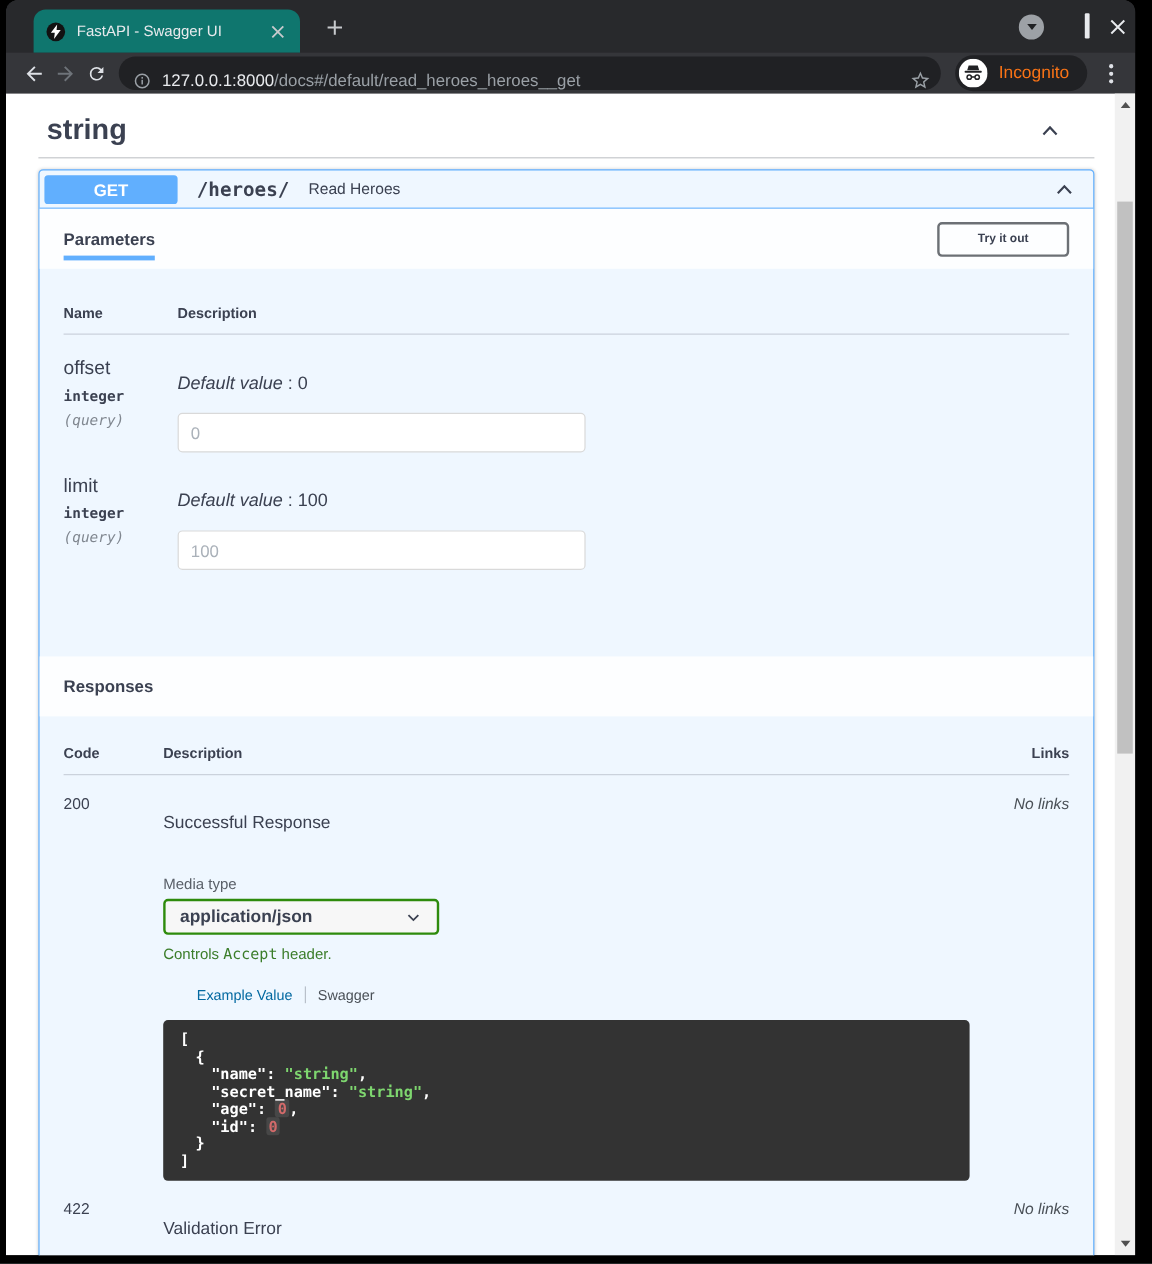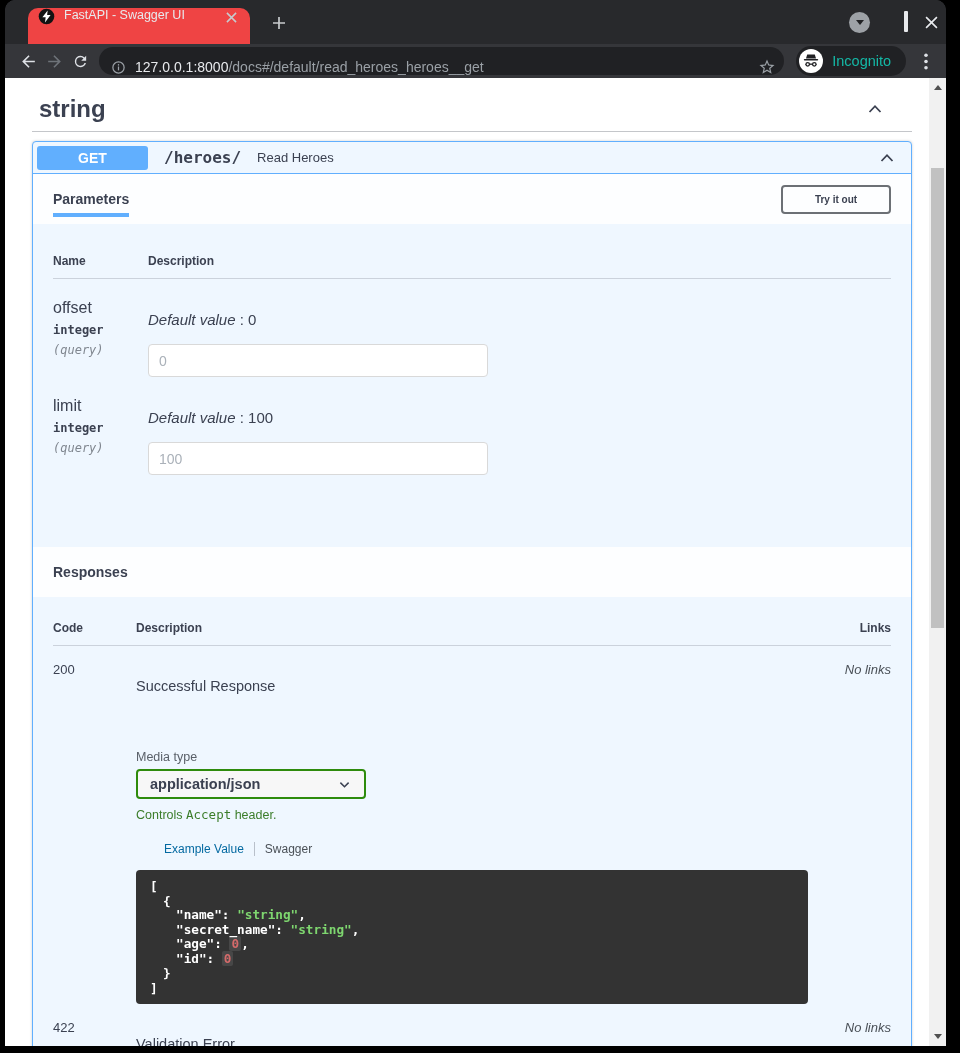--- a/index.html
+++ b/index.html
@@ -6,22 +6,22 @@
   html,body { width:960px; height:1053px; background:#000; overflow:hidden;
               font-family:"Liberation Sans", sans-serif; }
 
   
   .window { position:absolute; left:5px; top:0; width:941px; height:1046px;
             background:#35363a; border-radius:10px 10px 0 0; overflow:hidden; }
 
   
   .tabbar { position:relative; height:44px; background:#28292c; border-radius:10px 10px 0 0; }
   .tab { position:absolute; left:23px; top:8px; width:222px; height:36px;
-         background:#ef4444; border-radius:10px 10px 0 0;
-         display:flex; padding:0 10px; }
+         background:#0f766e; border-radius:10px 10px 0 0;
+         display:flex; align-items:center; padding:0 10px; }
   .tab-title { flex:1; margin-left:9px; font-size:12.5px; color:#e8eaed; white-space:nowrap;
                overflow:hidden; }
   .tab-close { width:18px; height:18px; display:flex; align-items:center; justify-content:center;
                border-radius:50%; cursor:pointer; }
   .newtab { position:absolute; left:262px; top:11px; width:24px; height:24px;
             display:flex; align-items:center; justify-content:center; border-radius:50%; }
   .win-controls { position:absolute; right:8px; top:10px; height:24px;
                   display:flex; align-items:center; gap:17px; }
   .circle-btn { width:21px; height:21px; border-radius:50%; background:#9da1a6;
                 display:flex; align-items:center; justify-content:center; }
@@ -35,21 +35,21 @@
              display:flex; align-items:center; padding:0 10px; }
   .nav-btn { width:26px; height:26px; display:flex; align-items:center; justify-content:center;
              border-radius:50%; flex:0 0 auto; }
   .url-pill { width:688px; height:28px; margin-left:6px; background:#202124; border-radius:14px;
               display:flex; align-items:center; padding:12px 8px 0 12px; }
   .url-text { flex:1; margin-left:9px; font-size:14px; white-space:nowrap; overflow:hidden; }
   .url-host { color:#e8eaed; }
   .url-path { color:#9aa0a6; }
   .incognito { margin-left:12px; height:30px; border-radius:15px; background:#202124;
                display:flex; align-items:center; gap:9px; padding:0 15px 0 3px; }
-  .incognito-label { font-size:14.5px; color:#14b8a6; }
+  .incognito-label { font-size:14.5px; color:#f97316; }
   .kebab { margin-left:10px; width:20px; height:24px; display:flex; align-items:center; justify-content:center; }
 
   
   .content { position:absolute; left:0; top:78px; width:941px; height:968px; background:#fff; }
   .scrollbar { position:absolute; right:0; top:0; width:17px; height:968px; background:#f1f1f1; }
   .sb-up, .sb-down { position:absolute; left:4.5px; width:0; height:0;
       border-left:4px solid transparent; border-right:4px solid transparent; }
   .sb-up { top:7px; border-bottom:5px solid #505050; }
   .sb-down { bottom:7px; border-top:5px solid #505050; }
   .sb-thumb { position:absolute; left:2px; top:90px; width:13px; height:460px; background:#c1c1c1; }
@@ -101,21 +101,21 @@
   .param-input::placeholder { color:#aab1b9; }
   .params-space { height:72px; }
 
   .responses-body { padding:24px 20px 34px; }
   .resp-row { display:flex; padding-top:14px; }
   .resp-code { width:83px; font-size:13px; padding-top:2px; }
   .resp-desc { flex:1; }
   .resp-desc-title { font-size:14.5px; margin-top:18px; }
   .no-links { margin-left:auto; font-size:13px; font-style:italic; color:#4a5057; padding-top:2px; }
 
-  .media-label { margin-top:56px; font-size:12.5px; color:#5a6069; }
+  .media-label { margin-top:36px; font-size:12.5px; color:#5a6069; }
   .media-select { margin-top:5px; width:230px; height:30px; background:#f7f7f7;
                   border:2px solid #2e8b0c; border-radius:4px; display:flex; align-items:center;
                   padding:0 12px; font-size:14.5px; font-weight:700; color:#3b4151; cursor:pointer; }
   .media-select svg { margin-left:auto; }
   .accept-note { margin-top:8px; font-size:12.5px; color:#3b7d2a; }
   .accept-note .mono { font-family:"DejaVu Sans Mono", monospace; }
 
   .ex-tabs { margin-top:20px; display:flex; align-items:center; font-size:12px; }
   .ex-tab-active { font-weight:400; color:#0369a1; cursor:pointer;padding-left:28px; }
   .ex-tab-sep { width:1px; height:14px; background:rgba(59,65,81,.3); margin:0 10px; }

